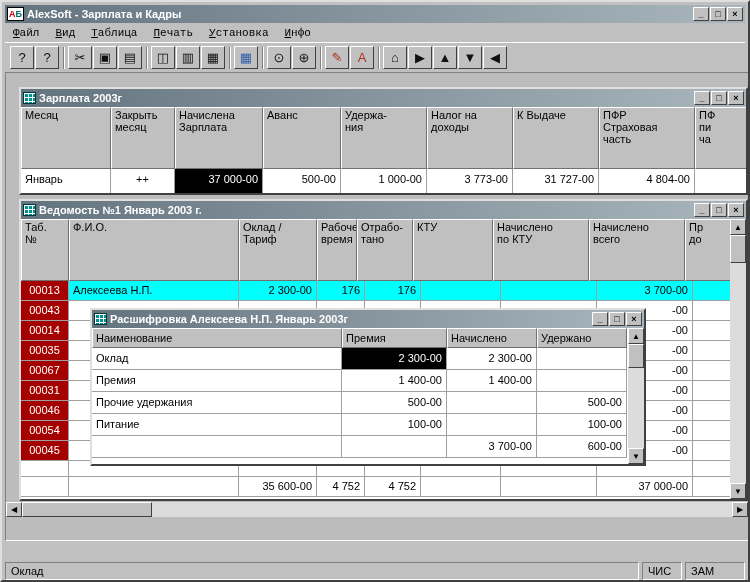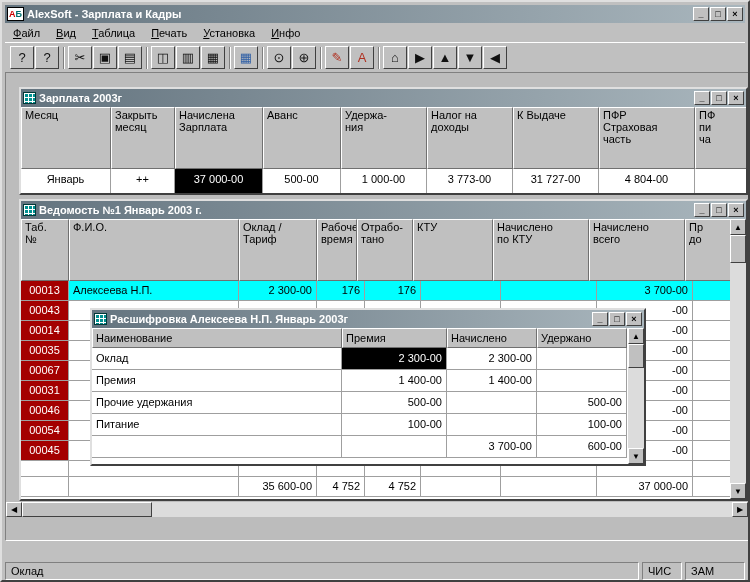--- a/index.html
+++ b/index.html
@@ -16,21 +16,21 @@
   .tbar .wt { color:#fff; font-weight:bold; flex:1; white-space:nowrap; overflow:hidden; }
   .app-ico { width:17px; height:14px; background:#fff; border:1px solid #000;
              font-size:9px; font-weight:bold; display:flex; align-items:center; justify-content:center; }
   .app-ico .l1 { color:#cc0000; } .app-ico .l2 { color:#007070; }
   .wbtns { display:flex; gap:1px; }
   .wb { width:16px; height:14px; background:#c0c0c0; border:1px solid; border-color:#fff #404040 #404040 #fff;
         font-family:inherit; font-size:9px; line-height:9px; text-align:center; padding:0; font-weight:bold; }
 
   
   .menubar { position:absolute; left:3px; top:21px; right:3px; height:19px; display:flex; align-items:center; }
-  .menu-item { padding:0 8px; white-space:nowrap; }
+  .menu-item { padding:0 8px; white-space:nowrap;font-family:Liberation Mono, monospace; }
 
   
   .toolbar { position:absolute; left:3px; top:40px; right:3px; height:30px; display:flex; align-items:center;
              padding-left:5px; border-top:1px solid #ffffff; }
   .tool { width:24px; height:23px; margin-right:1px; background:#c0c0c0; border:1px solid;
           border-color:#fff #404040 #404040 #fff; font-family:inherit; font-size:13px; line-height:19px;
           text-align:center; padding:0; color:#101010; }
   .tool.blue { color:var(--table-icon-blue,#2f5fa5); }
   .tool.red  { color:var(--brush-red,#b03020); }
   .sep { width:2px; height:22px; border-left:1px solid #808080; border-right:1px solid #fff; margin:0 3px; }
@@ -57,21 +57,21 @@
          padding:1px 3px; white-space:pre-line; overflow:hidden; flex:0 0 auto; }
   .td  { background:#fff; border-right:1px solid #9f9f9f; border-bottom:1px solid #9f9f9f;
          padding:0 4px; white-space:nowrap; overflow:hidden; flex:0 0 auto; height:20px; line-height:19px; }
   .num { text-align:right; } .ctr { text-align:center; }
   .tr.cyan .td { background:var(--row-highlight,#00ffff); }
   .tr .td.tab  { background:var(--tab-cell,#a40000); color:#fff; text-align:center; }
   .tr .td.sel  { background:var(--selected-cell,#000); color:#fff; }
   .tr.short .td { height:16px; }
 
   .salary  .th { height:62px; }
-  .salary  .td { height:40px; line-height:21px;text-align:center; }
+  .salary  .td { height:40px; line-height:21px; }
   .vedomost .th { height:62px; }
   .detail  .th { height:20px; line-height:16px; }
   .detail  .td { height:22px; line-height:21px; }
 
   
   .vscroll { position:absolute; width:16px; background:#dcdcdc; display:flex; flex-direction:column; }
   .sb { width:16px; height:16px; flex:0 0 auto; background:#c0c0c0; border:1px solid;
         border-color:#fff #404040 #404040 #fff; font-size:8px; line-height:13px; text-align:center; padding:0; }
   .vthumb { height:28px; flex:0 0 auto; background:#c0c0c0; border:1px solid; border-color:#fff #404040 #404040 #fff; }
   .vtrack { flex:1; }

